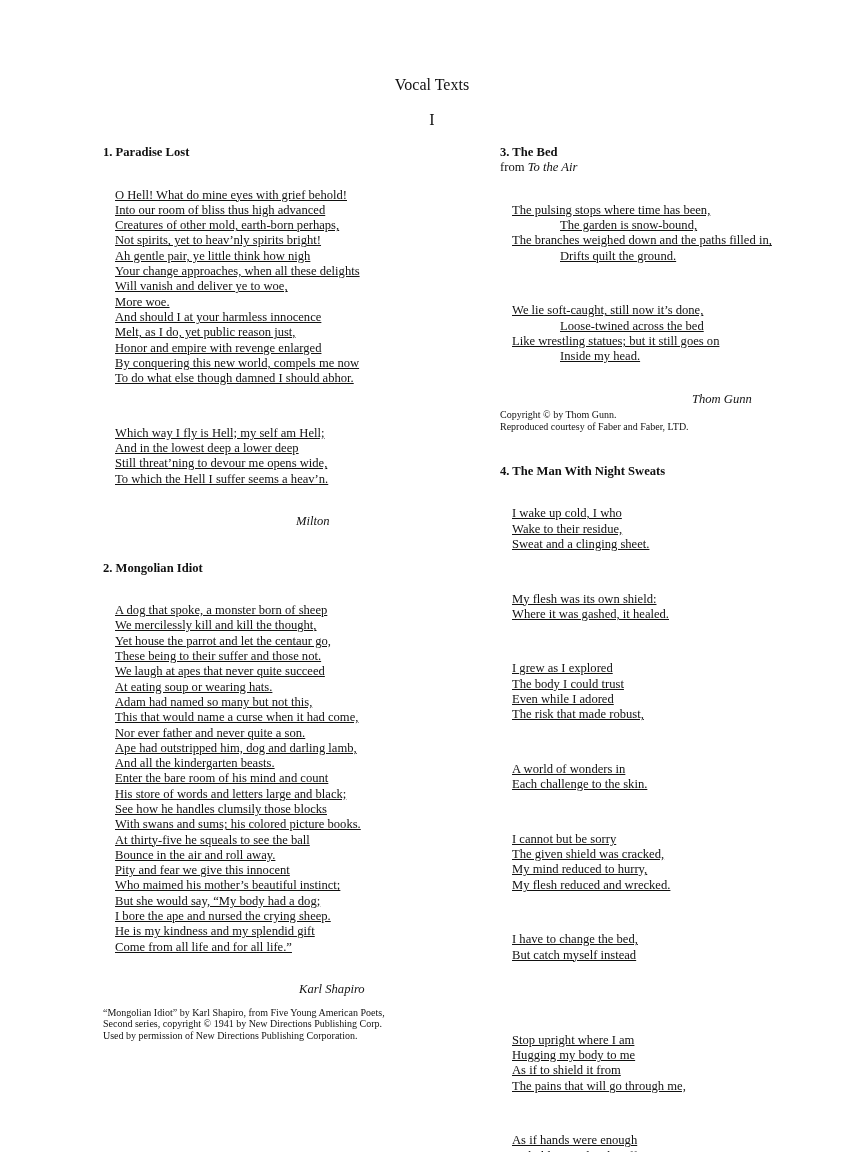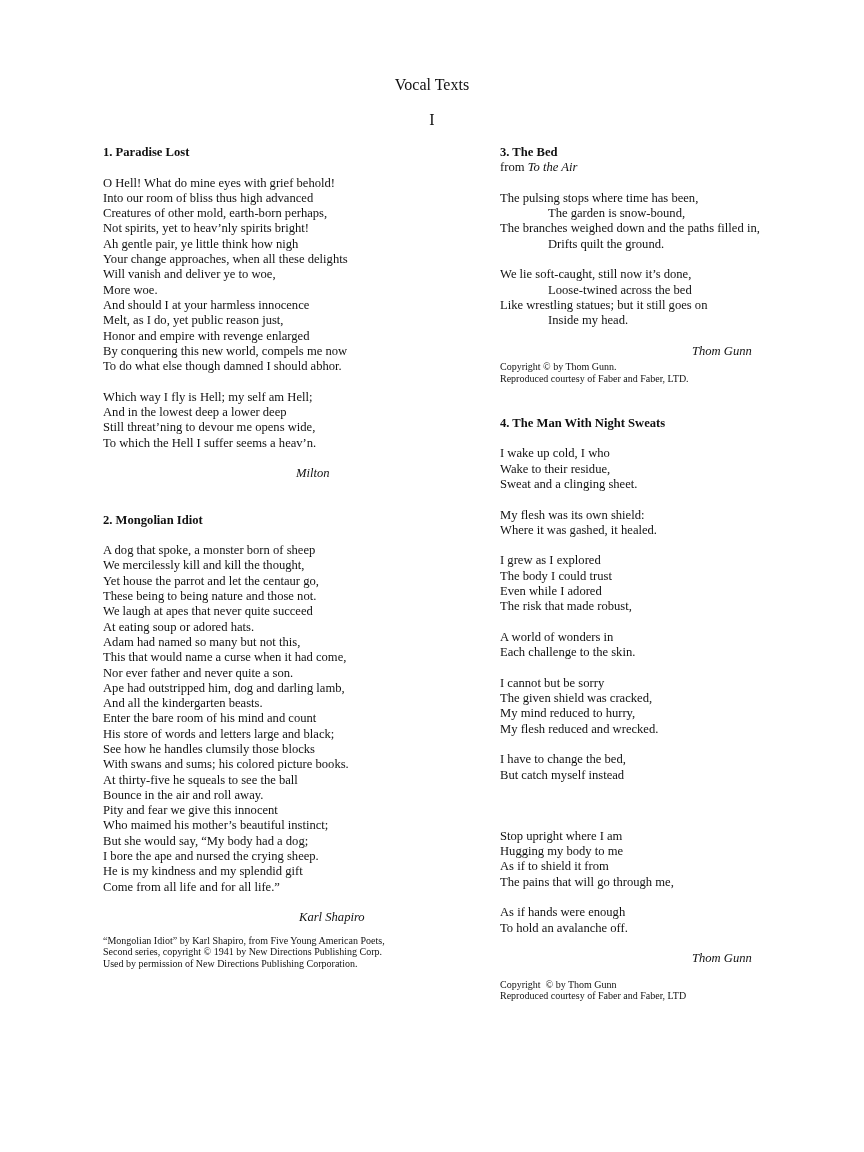--- a/index.html
+++ b/index.html
@@ -39,21 +39,21 @@
     }
     .col-left { left: 103px; width: 330px; }
     .col-right { left: 500px; width: 300px; }
     .poem { margin: 0; }
     .poem-title {
       font-weight: bold;
       margin: 0;
     }
     .poem-source { margin: 0; }
     .poem-source em { font-style: italic; }
-    .stanza { margin: 0; }
+    .stanza { margin: 12px; text-decoration: underline; }
     .line { display: block; white-space: nowrap; }
     .line.indent { padding-left: 48px; }
     .gap { height: 15.3px; }
     .author {
       font-style: italic;
       text-align: left;
       margin: 0;
     }
     .credit {
       font-size: 10px;
@@ -101,23 +101,23 @@
 
   <div style="height:31px;"></div>
 
   <div class="poem">
     <div class="poem-title">2. Mongolian Idiot</div>
     <div class="gap"></div>
     <div class="stanza">
       <span class="line">A dog that spoke, a monster born of sheep</span>
       <span class="line">We mercilessly kill and kill the thought,</span>
       <span class="line">Yet house the parrot and let the centaur go,</span>
-      <span class="line">These being to being nature and those not.</span>
+      <span class="line">These being to their suffer and those not.</span>
       <span class="line">We laugh at apes that never quite succeed</span>
-      <span class="line">At eating soup or adored hats.</span>
+      <span class="line">At eating soup or wearing hats.</span>
       <span class="line">Adam had named so many but not this,</span>
       <span class="line">This that would name a curse when it had come,</span>
       <span class="line">Nor ever father and never quite a son.</span>
       <span class="line">Ape had outstripped him, dog and darling lamb,</span>
       <span class="line">And all the kindergarten beasts.</span>
       <span class="line">Enter the bare room of his mind and count</span>
       <span class="line">His store of words and letters large and black;</span>
       <span class="line">See how he handles clumsily those blocks</span>
       <span class="line">With swans and sums; his colored picture books.</span>
       <span class="line">At thirty-five he squeals to see the ball</span>

